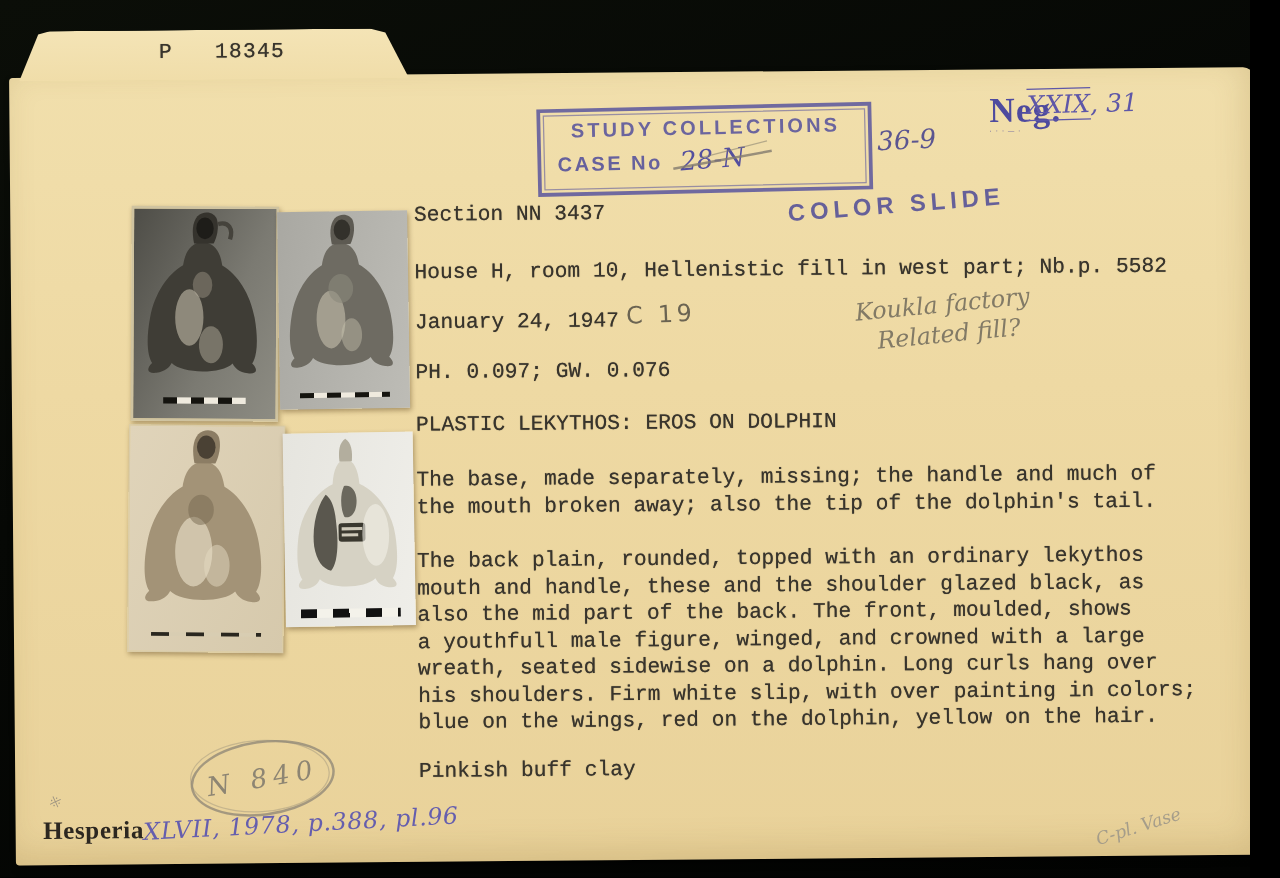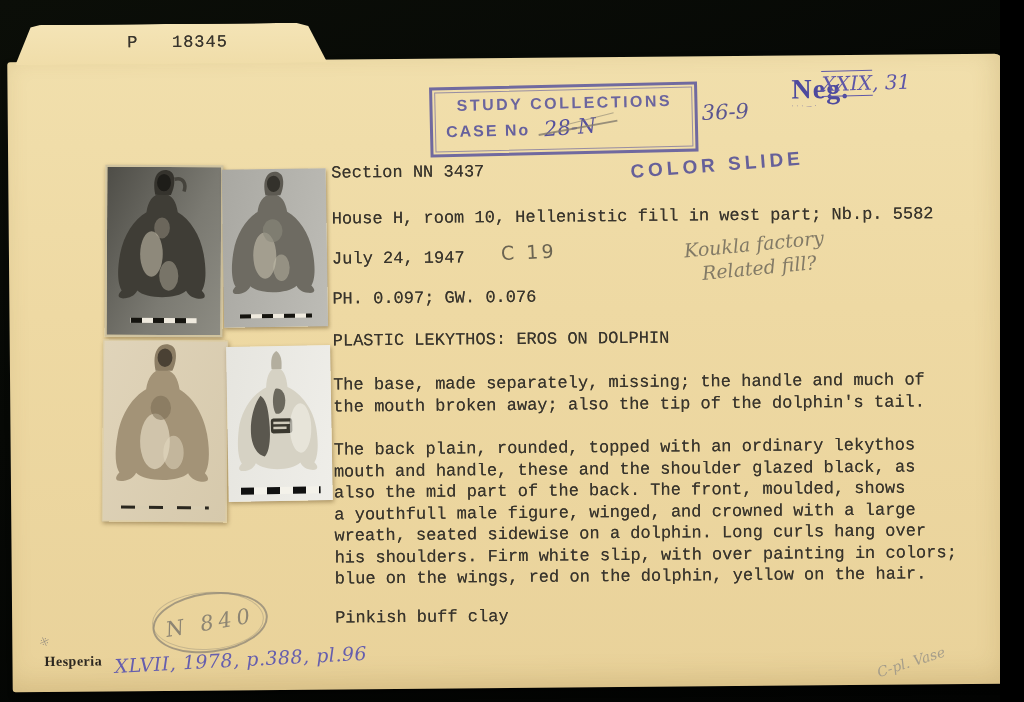--- a/index.html
+++ b/index.html
@@ -70,22 +70,22 @@
   #ann-c19{position:absolute;left:492px;top:183px;font-size:19px;color:#6b6452;
     letter-spacing:3px;transform:rotate(-2deg);font-family:"DejaVu Sans",sans-serif;}
   #ann-koukla{position:absolute;left:676px;top:176px;font-size:19px;color:#827a66;
     transform:rotate(-5deg);line-height:24px;white-space:pre;text-align:center;}
   #oval-n840{position:absolute;left:140px;top:532px;width:112px;height:56px;
     border:2px solid rgba(146,138,120,.8);border-radius:50%;transform:rotate(-7deg);
     display:flex;align-items:center;justify-content:center;}
   #oval-n840::before{content:"";position:absolute;inset:-3px 2px 1px -2px;
     border:1px solid rgba(146,138,120,.4);border-radius:50%;transform:rotate(4deg);}
   #oval-n840 span{font-size:21px;color:#8d8573;letter-spacing:5px;transform:rotate(-2deg);}
-  #hesperia{position:absolute;left:32px;top:592px;font-family:"Liberation Serif",serif;
-    font-weight:700;font-size:14px;color:#2c2720;letter-spacing:.5px;}
+  #hesperia{position:absolute;left:22px;top:592px;font-family:"Liberation Serif",serif;
+    font-weight:700;font-size:20px;color:#2c2720;letter-spacing:.5px;}
   #hesperia-ref{position:absolute;left:102px;top:588px;font-size:19px;color:#655eae;
     transform:rotate(-2.5deg);letter-spacing:.5px;}
   #ann-erw{position:absolute;left:872px;top:556px;color:#a59d8a;transform:rotate(-17deg);
     text-align:center;line-height:20px;white-space:pre;font-size:14px;}
   #ann-erw .l2{font-size:17px;letter-spacing:2px;}
   #smudge{position:absolute;left:28px;top:572px;color:#9a9180;font-size:10px;transform:rotate(20deg);}
 </style>
 </head>
 <body>
 
@@ -158,21 +158,21 @@
         <rect x="52" y="88" width="26" height="18" rx="3" fill="#3a382f"></rect>
         <rect x="55" y="92" width="20" height="3" fill="#cfcaba"></rect>
         <rect x="55" y="98" width="16" height="3" fill="#cfcaba"></rect>
         <ellipse fill="#f2f0e8" opacity=".6" cx="88" cy="100" rx="13" ry="30"></ellipse>
       </svg>
       <div class="scalebar"></div>
     </div>
 
     <div id="line-section" class="rec type">Section NN 3437</div>
     <div id="line-prov" class="rec type">House H, room 10, Hellenistic fill in west part; Nb.p. 5582</div>
-    <div id="line-date" class="rec type">July 24, 1947</div>
+    <div id="line-date" class="rec type">January 24, 1947</div>
     <div id="line-dims" class="rec type">PH. 0.097; GW. 0.076</div>
     <div id="line-title" class="rec type">PLASTIC LEKYTHOS: EROS ON DOLPHIN</div>
     <div id="para-cond" class="rec type">The base, made separately, missing; the handle and much of
 the mouth broken away; also the tip of the dolphin's tail.</div>
     <div id="para-desc" class="rec type">The back plain, rounded, topped with an ordinary lekythos
 mouth and handle, these and the shoulder glazed black, as
 also the mid part of the back. The front, moulded, shows
 a youthfull male figure, winged, and crowned with a large
 wreath, seated sidewise on a dolphin. Long curls hang over
 his shoulders. Firm white slip, with over painting in colors;

